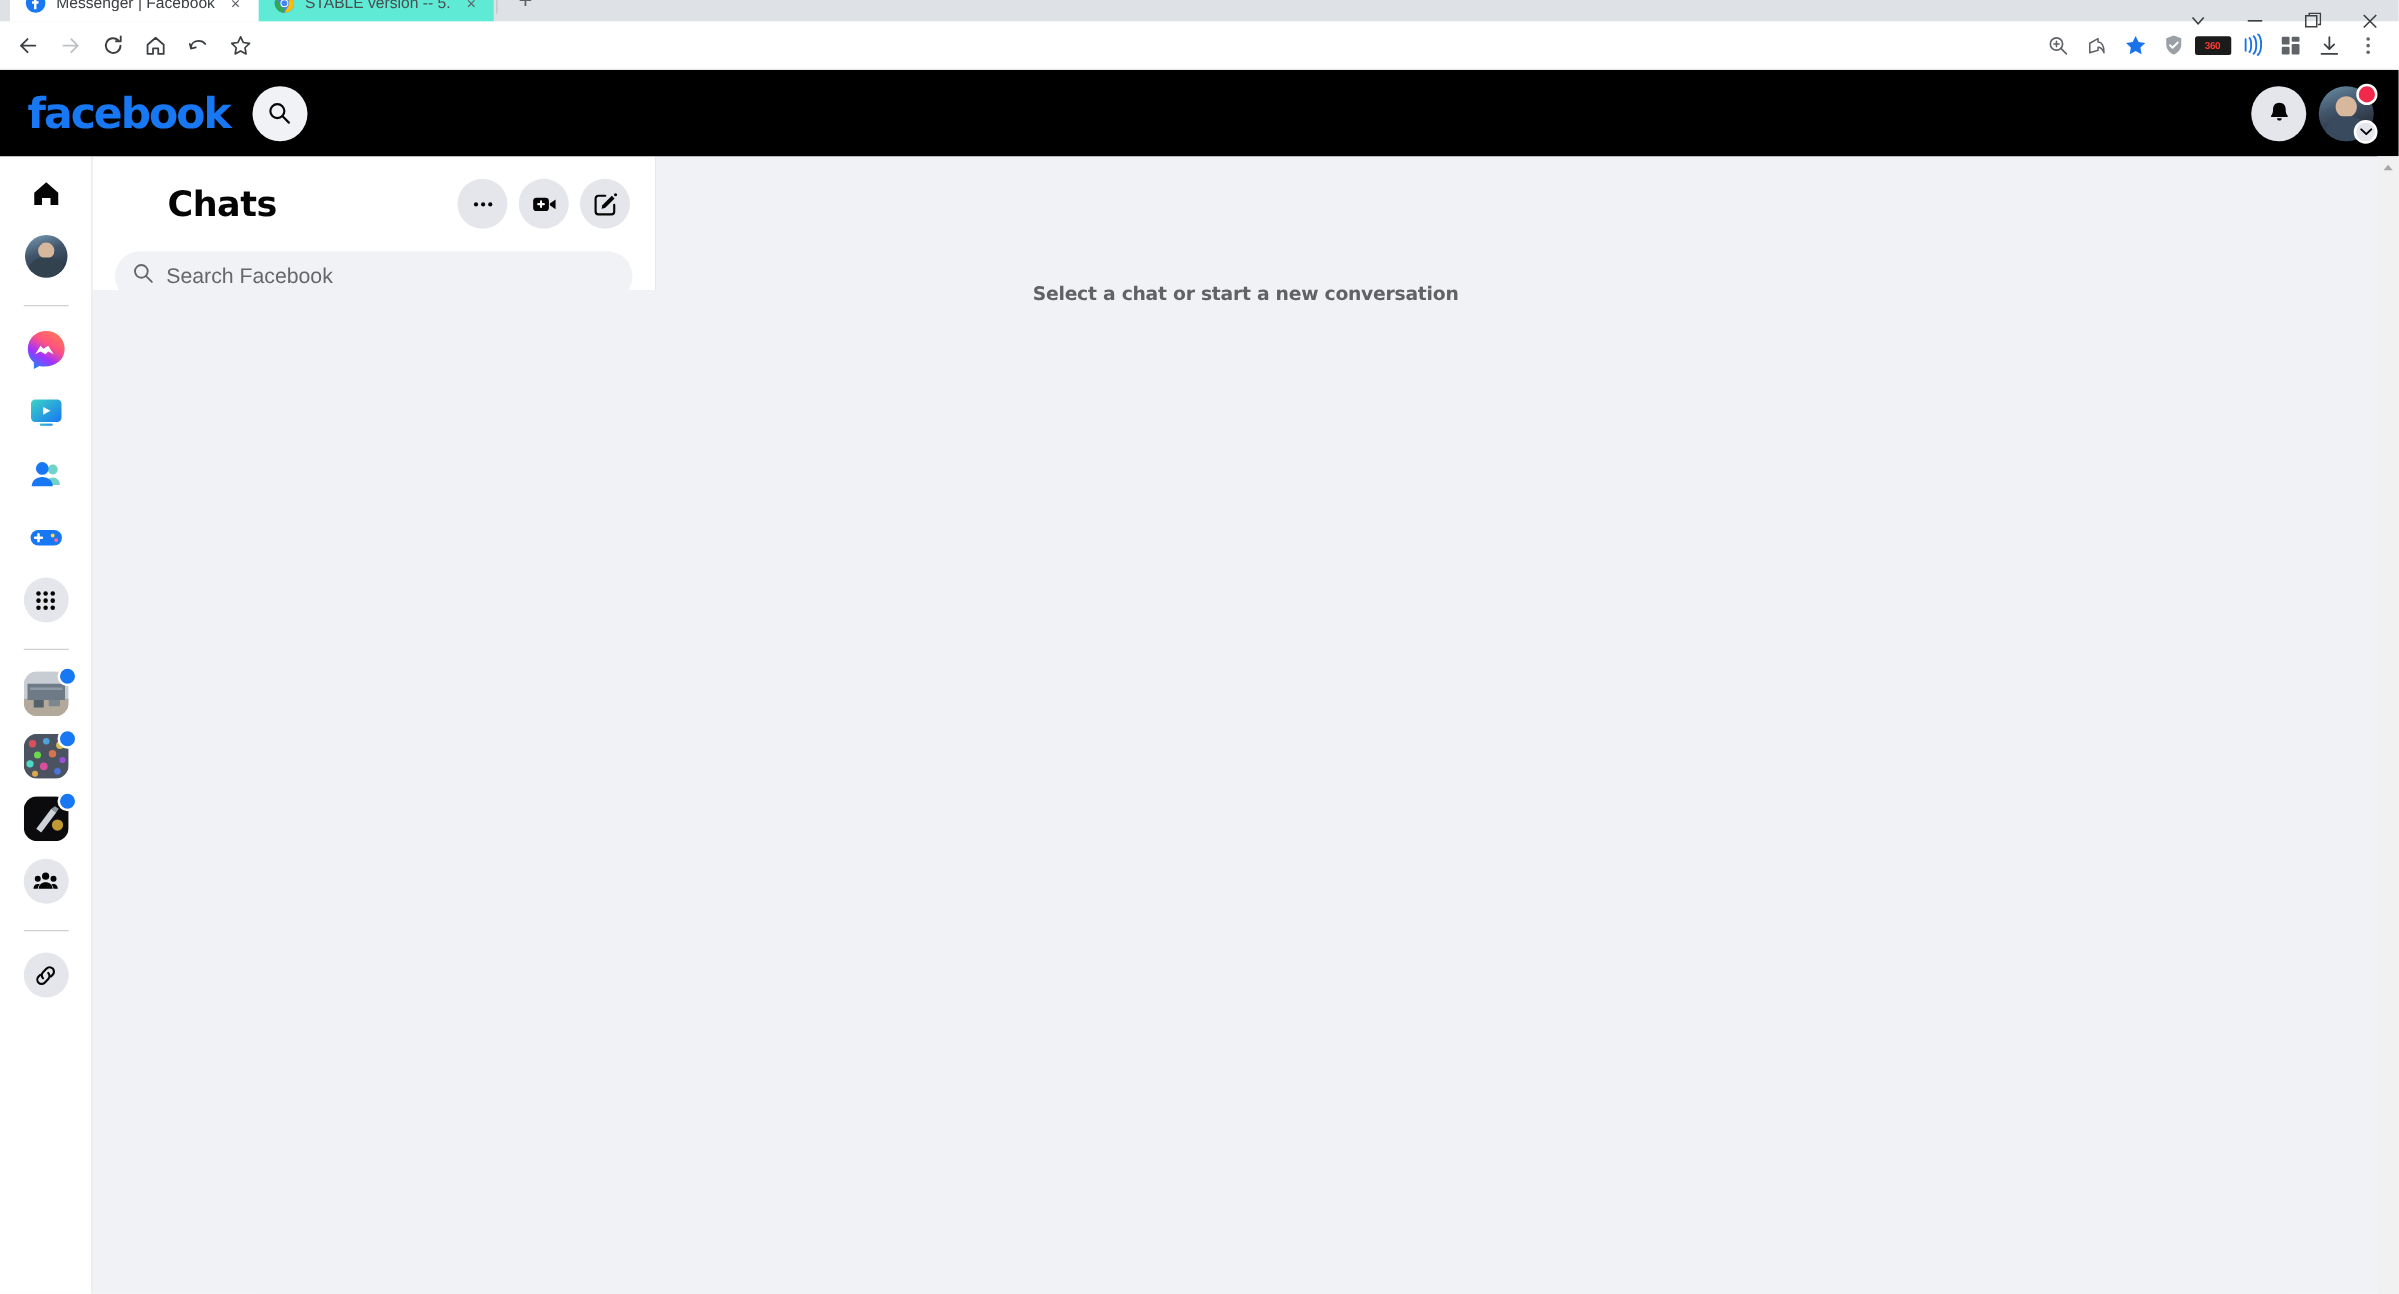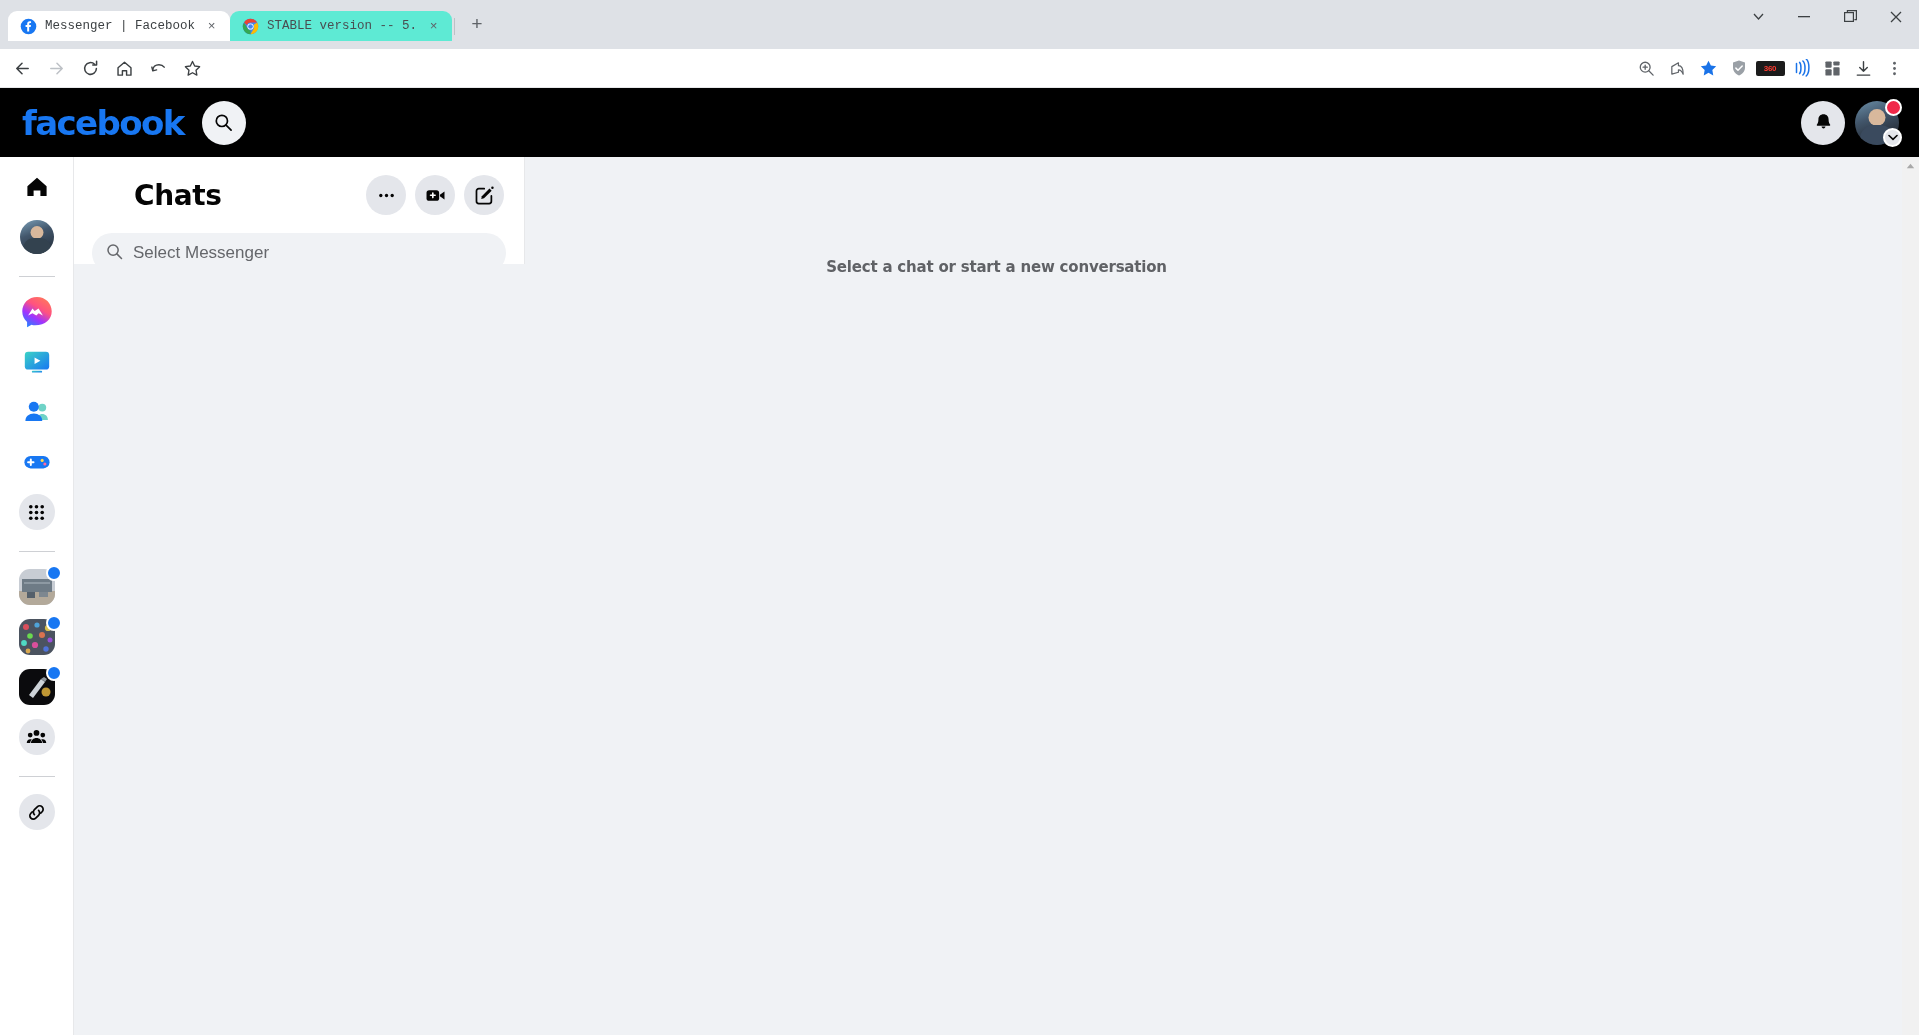--- a/index.html
+++ b/index.html
@@ -5,26 +5,25 @@
   * { box-sizing: border-box; margin: 0; padding: 0; }
   html, body {
     width: 1919px; height: 1035px;
     overflow: hidden;
     font-family: "Liberation Sans", sans-serif;
     background: #ffffff;
   }
 
   
   .browser-topbar {
-    height: 49px;
+    height: 17px;
     background: #dee1e6;
     display: flex;
-    align-items: center;
+    align-items: flex-end;
     position: relative;
-    font-family: Liberation Mono, monospace;
   }
   .tabstrip { display: flex; align-items: flex-end; height: 33px; padding-left: 8px; }
   .tab {
     display: flex; align-items: center;
     height: 30px;
     padding: 0 10px 0 12px;
     border-radius: 9px 9px 0 0;
     gap: 8px;
     max-width: 240px;
     position: relative;
@@ -621,21 +620,21 @@
         </div>
       </div>
 
       <div class="search-field">
         <span>
           <svg width="17" height="17" viewBox="0 0 18 18">
               <circle cx="7.5" cy="7.5" r="5.4" stroke="#65676b" stroke-width="1.6" fill="none"></circle>
               <path d="M11.5 11.5L16.4 16.4" stroke="#65676b" stroke-width="1.6" stroke-linecap="round"></path>
             </svg>
         </span>
-        <span class="search-placeholder">Select Messenger</span>
+        <span class="search-placeholder">Search Facebook</span>
       </div>
     </div>
   </div>
 
   <div class="main-area">
     <div class="empty-title">Select a chat or start a new conversation</div>
   </div>
 
   <div class="scrollbar">
     <div class="sb-arrow">

